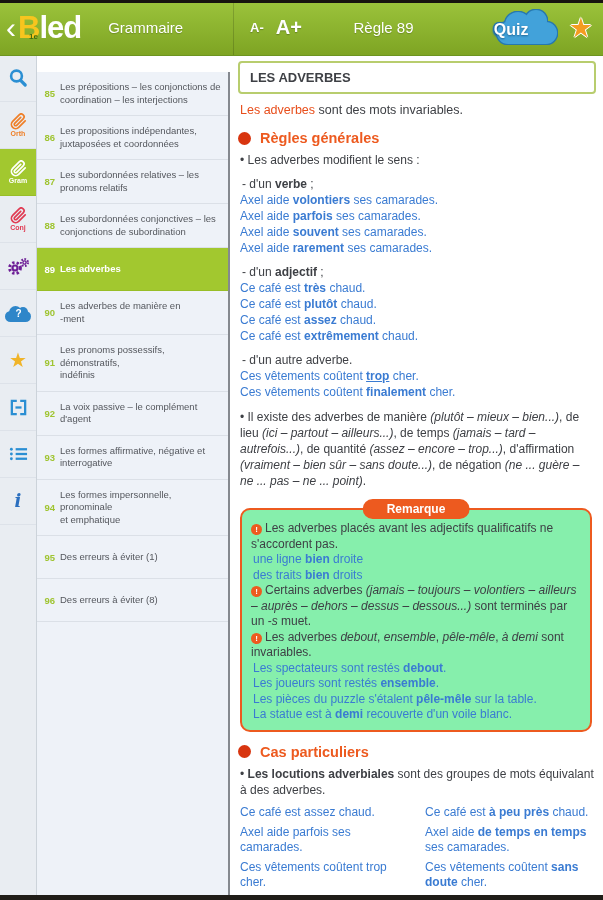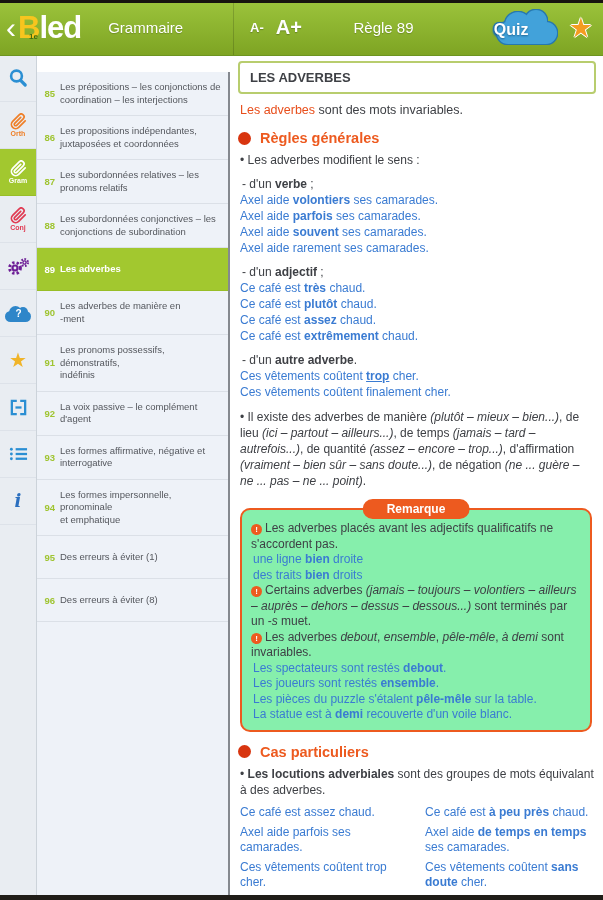--- a/index.html
+++ b/index.html
@@ -271,31 +271,31 @@
       <span class="disc"></span>
       <span class="stitle">Règles générales</span>
     </div>
 
     <div class="line para"><span>•  Les adverbes modifient le sens :</span></div>
 
     <div class="line sub"><span>- d'un </span><span style="font-weight: bold;">verbe</span><span> ;</span></div>
     <div class="ex"><span>Axel aide </span><span style="font-weight: bold;">volontiers</span><span> ses camarades.</span></div>
     <div class="ex"><span>Axel aide </span><span style="font-weight: bold;">parfois</span><span> ses camarades.</span></div>
     <div class="ex"><span>Axel aide </span><span style="font-weight: bold;">souvent</span><span> ses camarades.</span></div>
-    <div class="ex"><span>Axel aide </span><span style="font-weight: normal;">rarement</span><span> ses camarades.</span></div>
+    <div class="ex"><span>Axel aide </span><span style="font-weight: bold;">rarement</span><span> ses camarades.</span></div>
 
     <div class="line sub"><span>- d'un </span><span style="font-weight: bold;">adjectif</span><span> ;</span></div>
     <div class="ex"><span>Ce café est </span><span style="font-weight: bold;">très</span><span> chaud.</span></div>
     <div class="ex"><span>Ce café est </span><span style="font-weight: bold;">plutôt</span><span> chaud.</span></div>
     <div class="ex"><span>Ce café est </span><span style="font-weight: bold;">assez</span><span> chaud.</span></div>
     <div class="ex"><span>Ce café est </span><span style="font-weight: bold;">extrêmement</span><span> chaud.</span></div>
 
-    <div class="line sub"><span>- d'un </span><span style="font-weight: bold;">autre adverbe</span><span>.</span></div>
+    <div class="line sub"><span>- d'un </span><span style="font-weight: normal;">autre adverbe</span><span>.</span></div>
     <div class="ex"><span>Ces vêtements coûtent </span><span style="font-weight: bold; text-decoration: underline;">trop</span><span> cher.</span></div>
-    <div class="ex"><span>Ces vêtements coûtent </span><span style="font-weight: normal;">finalement</span><span> cher.</span></div>
+    <div class="ex"><span>Ces vêtements coûtent </span><span style="font-weight: bold;">finalement</span><span> cher.</span></div>
 
     <div class="line para longp"><span>•  Il existe des adverbes de manière </span><span style="font-style: italic;">(plutôt – mieux – bien...)</span><span>, de lieu </span><span style="font-style: italic;">(ici – partout – ailleurs...)</span><span>, de temps </span><span style="font-style: italic;">(jamais – tard – autrefois...)</span><span>, de quantité </span><span style="font-style: italic;">(assez – encore – trop...)</span><span>, d'affirmation </span><span style="font-style: italic;">(vraiment – bien sûr – sans doute...)</span><span>, de négation </span><span style="font-style: italic;">(ne ... guère – ne ... pas – ne ... point)</span><span>.</span></div>
 
     <div class="remark">
       <span class="remark-pill">Remarque</span>
       <div class="r-item"><span class="warn">!</span><span><span>Les adverbes placés avant les adjectifs qualificatifs ne s'accordent pas.</span></span></div>
       <div class="ex r-ex"><span>une ligne </span><span style="font-weight: bold;">bien</span><span> droite</span></div>
       <div class="ex r-ex"><span>des traits </span><span style="font-weight: bold;">bien</span><span> droits</span></div>
       <div class="r-item"><span class="warn">!</span><span><span>Certains adverbes </span><span style="font-style: italic;">(jamais – toujours – volontiers – ailleurs – auprès – dehors – dessus – dessous...)</span><span> sont terminés par un -</span><span style="font-style: italic;">s</span><span> muet.</span></span></div>
       <div class="r-item"><span class="warn">!</span><span><span>Les adverbes </span><span style="font-style: italic;">debout</span><span>, </span><span style="font-style: italic;">ensemble</span><span>, </span><span style="font-style: italic;">pêle-mêle</span><span>, </span><span style="font-style: italic;">à demi</span><span> sont invariables.</span></span></div>

